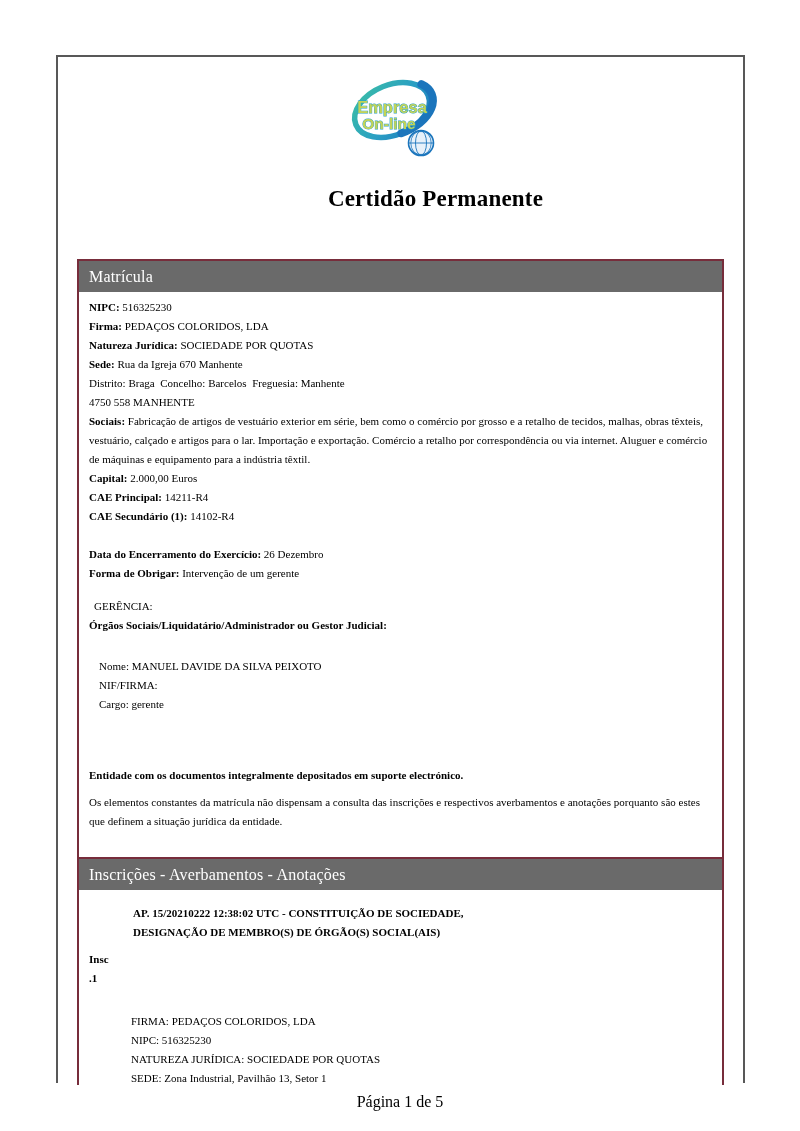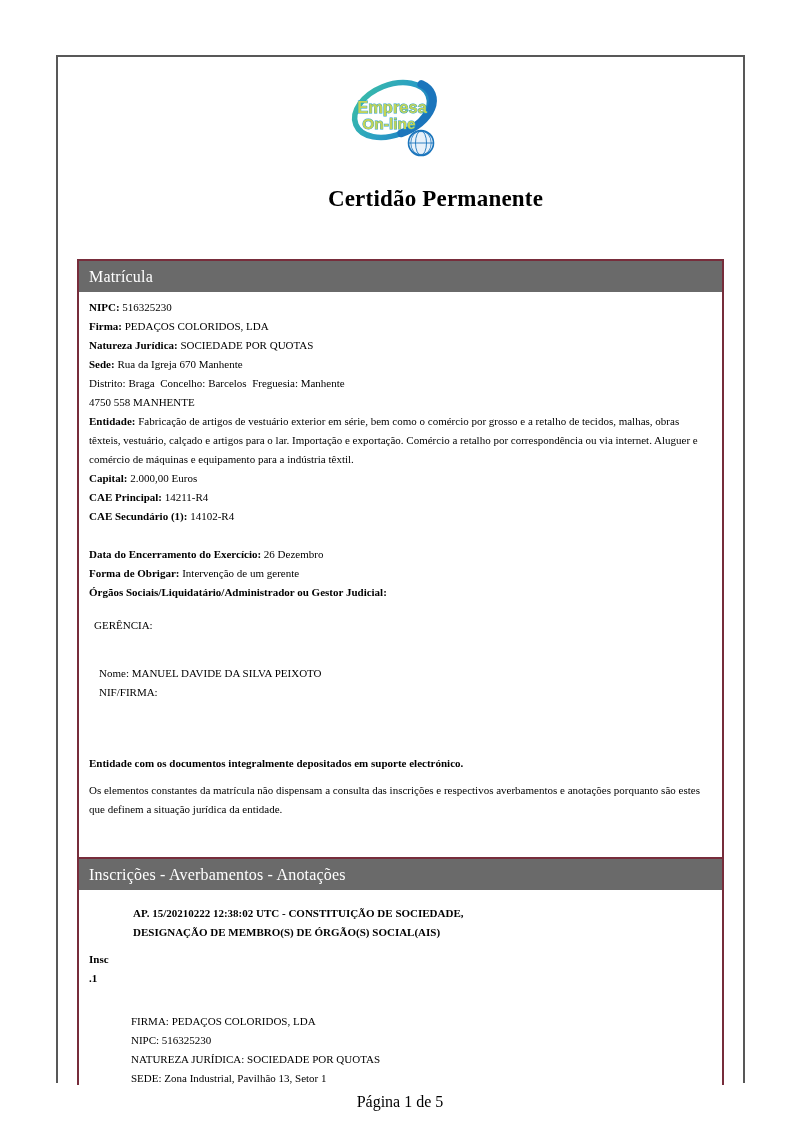--- a/index.html
+++ b/index.html
@@ -25,21 +25,21 @@
   }
   .sec-body{
     font-size:11px;line-height:19px;padding:6px 10px 0 10px;
     box-sizing:border-box;overflow:hidden;background:#fff;
   }
   .m-body{height:565px;}
   .i-body{height:195px;padding-top:0;}
   .row b{font-weight:bold;}
   .gap-lg{margin-top:19px;}
   .gerencia{margin-top:14px;padding-left:5px;}
-  .gerente{margin-top:29px;padding-left:10px;}
+  .gerente{margin-top:22px;padding-left:10px;}
   .nota-doc{margin-top:52px;font-weight:bold;}
   .nota-el{margin-top:8px;}
   .entry{display:flex;padding-top:14px;font-weight:bold;}
   .entry-id{width:44px;flex-shrink:0;margin-top:46px;}
   .entry-details{margin-top:24px;padding-left:42px;}
   .footer{
     position:absolute;left:0;top:1092px;width:100%;text-align:center;
     font-size:16px;line-height:20px;
   }
 </style>
@@ -81,34 +81,35 @@
     <div class="sec">
       <div class="sec-bar">Matrícula</div>
       <div class="sec-body m-body">
 
         <div class="row"><b>NIPC:</b> <span>516325230</span></div>
         <div class="row"><b>Firma:</b> <span>PEDAÇOS COLORIDOS, LDA</span></div>
         <div class="row"><b>Natureza Jurídica:</b> <span>SOCIEDADE POR QUOTAS</span></div>
         <div class="row"><b>Sede:</b> <span>Rua da Igreja 670 Manhente</span></div>
         <div class="row">Distrito: Braga &nbsp;Concelho: Barcelos &nbsp;Freguesia: Manhente</div>
         <div class="row">4750 558 MANHENTE</div>
-        <div class="row"><b>Entidade:</b> <span>Fabricação de artigos de vestuário exterior em série, bem como o comércio por grosso e a retalho de tecidos, malhas, obras têxteis, vestuário, calçado e artigos para o lar. Importação e exportação. Comércio a retalho por correspondência ou via internet. Aluguer e comércio de máquinas e equipamento para a indústria têxtil.</span></div>
+        <div class="row"><b>Sociais:</b> <span>Fabricação de artigos de vestuário exterior em série, bem como o comércio por grosso e a retalho de tecidos, malhas, obras têxteis, vestuário, calçado e artigos para o lar. Importação e exportação. Comércio a retalho por correspondência ou via internet. Aluguer e comércio de máquinas e equipamento para a indústria têxtil.</span></div>
         <div class="row"><b>Capital:</b> <span>2.000,00 Euros</span></div>
         <div class="row"><b>CAE Principal:</b> <span>14211-R4</span></div>
         <div class="row"><b>CAE Secundário (1):</b> <span>14102-R4</span></div>
 
         <div class="row gap-lg"><b>Data do Encerramento do Exercício:</b> <span>26 Dezembro</span></div>
         <div class="row"><b>Forma de Obrigar:</b> <span>Intervenção de um gerente</span></div>
+        <div class="row gerencia">GERÊNCIA:</div>
+
         <div class="row"><b>Órgãos Sociais/Liquidatário/Administrador ou Gestor Judicial:</b></div>
-
-        <div class="row gerencia">GERÊNCIA:</div>
 
         <div class="gerente">
           <div class="row">Nome: MANUEL DAVIDE DA SILVA PEIXOTO</div>
           <div class="row">NIF/FIRMA:</div>
+          <div class="row">Cargo: gerente</div>
         </div>
 
         <div class="nota-doc">Entidade com os documentos integralmente depositados em suporte electrónico.</div>
         <div class="nota-el">Os elementos constantes da matrícula não dispensam a consulta das inscrições e respectivos averbamentos e anotações porquanto são estes que definem a situação jurídica da entidade.</div>
 
       </div>
     </div>
 
     <div class="sec sec2">
       <div class="sec-bar">Inscrições - Averbamentos - Anotações</div>

